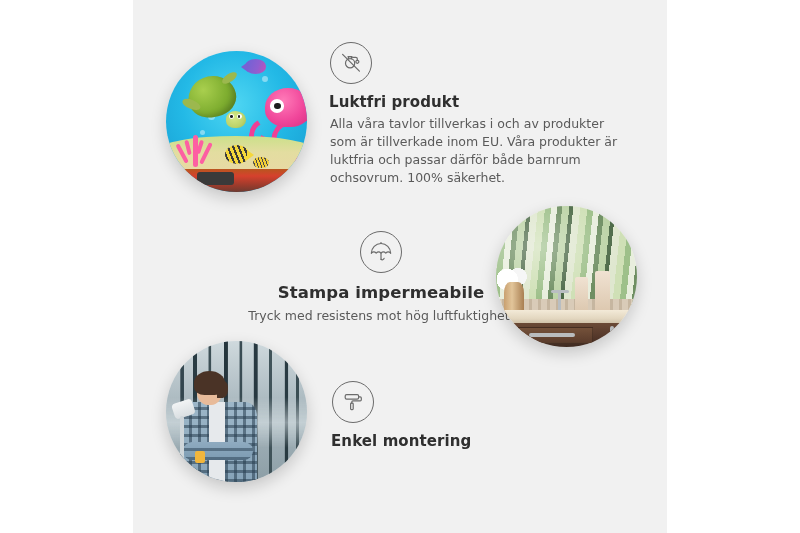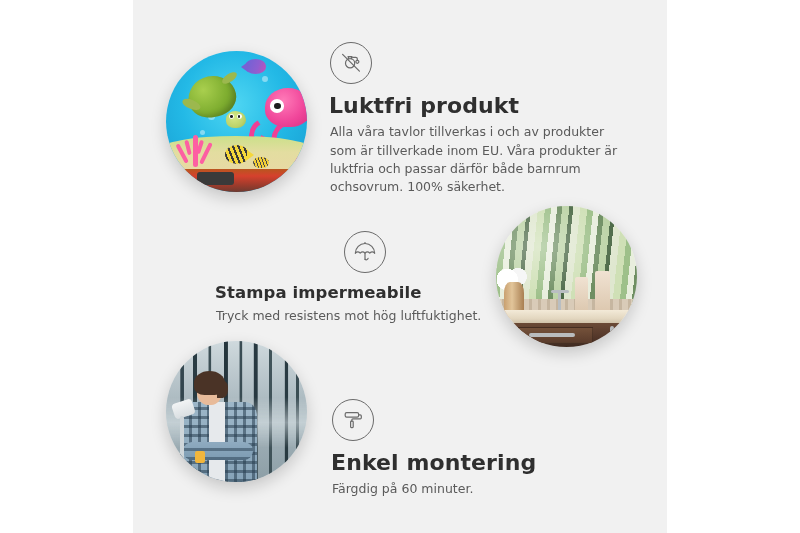--- a/index.html
+++ b/index.html
@@ -308,21 +308,21 @@
   .icon-circle {
     width: 42px; height: 42px;
     border: 1.5px solid #6b6b6b;
     border-radius: 50%;
     display: flex; align-items: center; justify-content: center;
     box-sizing: border-box;
   }
   .icon-circle svg { display: block; }
 
   .feat-title {
-    font-size: 22px;
+    font-size: 15px;
     font-weight: 700;
     color: #2f2f2f;
     margin: 9px 0 4px 0;
     letter-spacing: 0.1px;
     line-height: 1.2;
   }
   .feat-body {
     font-size: 12.5px;
     color: #5a5a5a;
     line-height: 1.45;
@@ -331,29 +331,30 @@
 
   
   #feature-odour {
     left: 196px; top: 42px; width: 292px;
     text-align: left;
   }
   #feature-odour .icon-circle { margin-left: 1px; }
 
   
   #feature-waterproof {
-    left: 82px; top: 231px; width: 300px;
+    left: 98px; top: 231px; width: 300px;
+    text-align: center;
   }
   #feature-waterproof .icon-circle { margin: 0 auto; }
   #feature-waterproof .feat-title { font-size: 16.5px; margin-top: 10px; }
   #feature-waterproof .feat-body { font-size: 12.5px; }
 
   
   #feature-assembly {
-    left: 198px; top: 399px; width: 260px;
+    left: 198px; top: 381px; width: 260px;
     text-align: left;
   }
   #feature-assembly .icon-circle { margin-left: 1px; }
 </style>
 </head>
 <body>
 
 <div class="stage">
   <div class="panel">
 
@@ -464,17 +465,16 @@
 
     <div class="feature" id="feature-assembly">
       <div class="icon-circle">
         <svg width="26" height="26" viewBox="0 0 26 26" fill="none" stroke="#6b6b6b" stroke-width="1.2" stroke-linecap="round" stroke-linejoin="round">
           <rect x="5.2" y="5.6" width="13.4" height="4.6" rx="1.4"></rect>
           <path d="M18.6 7.9 h1.6 a1.1 1.1 0 0 1 1.1 1.1 v1.7 a1.1 1.1 0 0 1 -1.1 1.1 h-7.3 a1.1 1.1 0 0 0 -1.1 1.1 v1.3"></path>
           <rect x="10.6" y="14.2" width="2.6" height="6.4" rx="0.8"></rect>
         </svg>
       </div>
       <div class="feat-title">Enkel montering</div>
-      <div class="feat-body">Färgdig på 60 minuter.</div>
     </div>
 
   </div>
 </div>
 
 </body></html>

